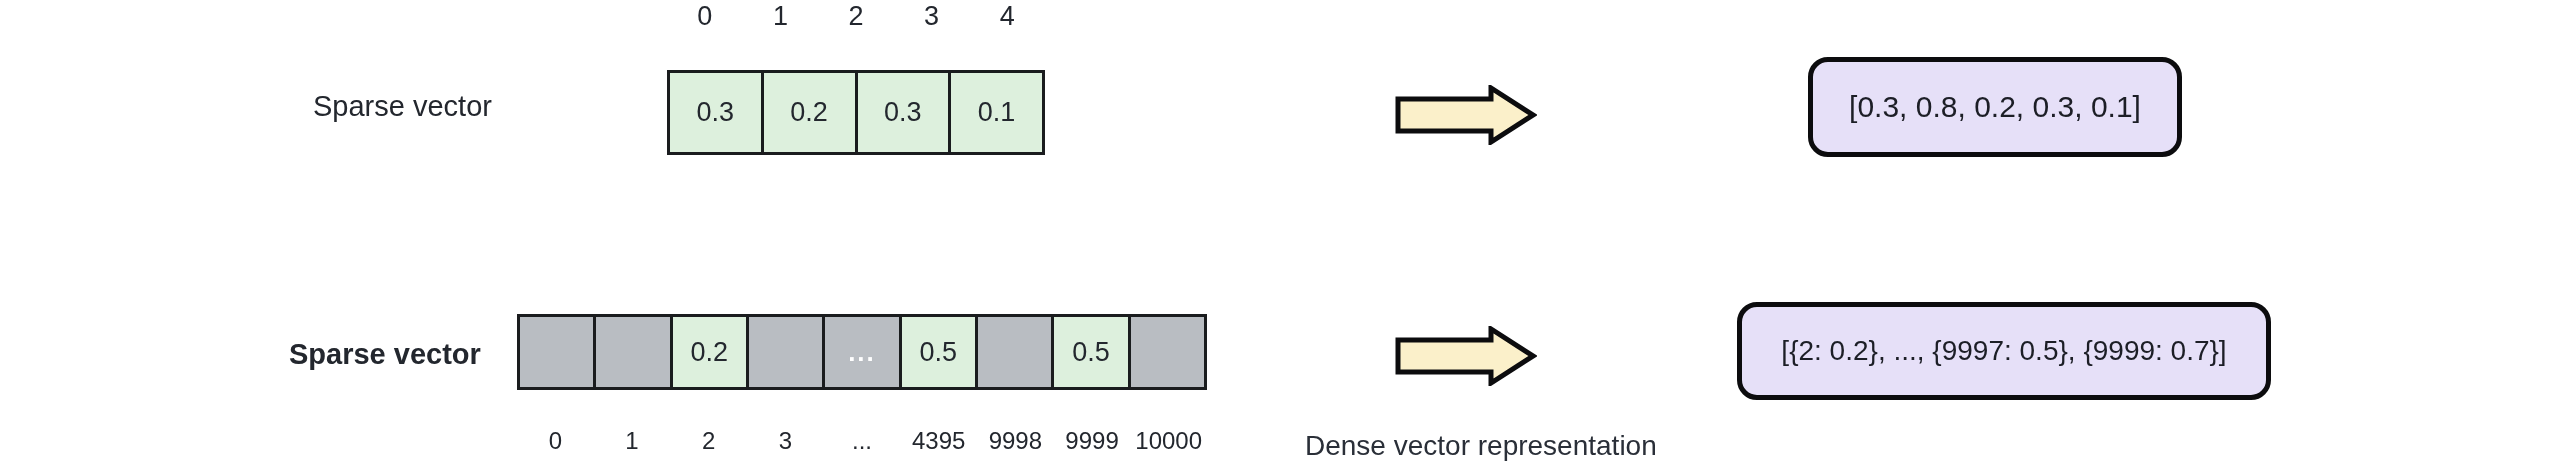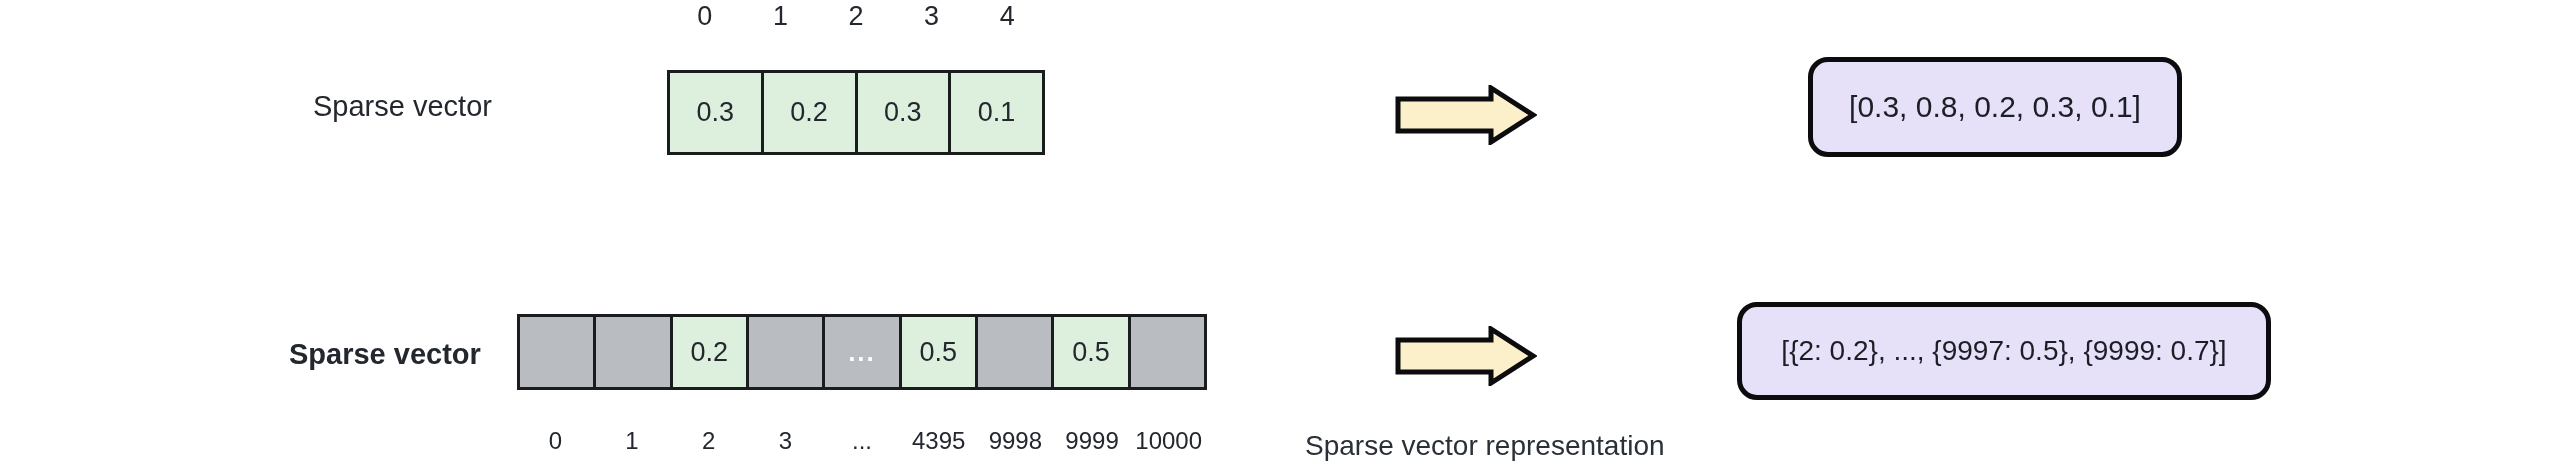--- a/index.html
+++ b/index.html
@@ -154,15 +154,15 @@
   <div class="abs arrow" style="left:1395px; top:326px;">
     <svg width="142" height="60" viewBox="0 0 142 60">
       <polygon points="3,14 96,14 96,3 138,30 96,57 96,46 3,46" fill="#fbf0ca" stroke="#0c0c0e" stroke-width="5" stroke-linejoin="miter"></polygon>
     </svg>
   </div>
 
   <div class="abs rep-box wide" style="left:1737px; top:302px; width:534px; height:98px;">
     <span>[{2: 0.2}, ..., {9997: 0.5}, {9999: 0.7}]</span>
   </div>
 
-  <div class="abs rep-title" style="left:1305px; top:430px;">Sparse vector representation</div>
+  <div class="abs rep-title" style="left:1305px; top:430px;">Dense vector representation</div>
 
 </div>
 
 </body></html>

